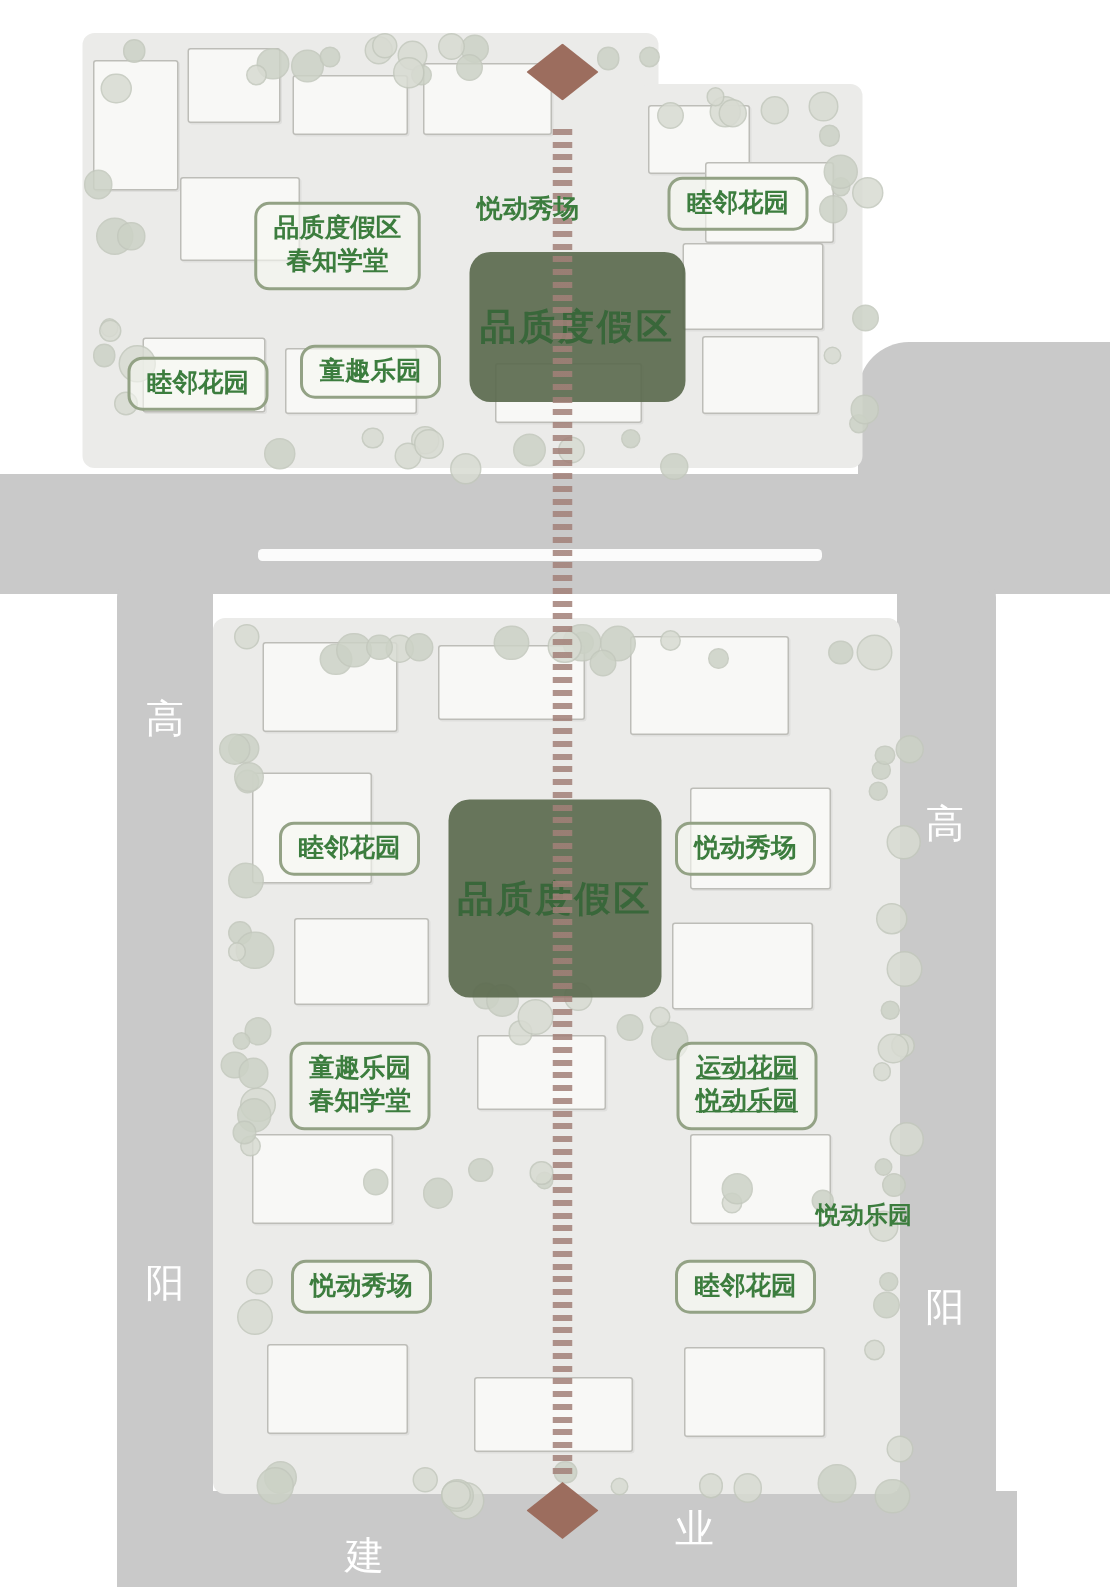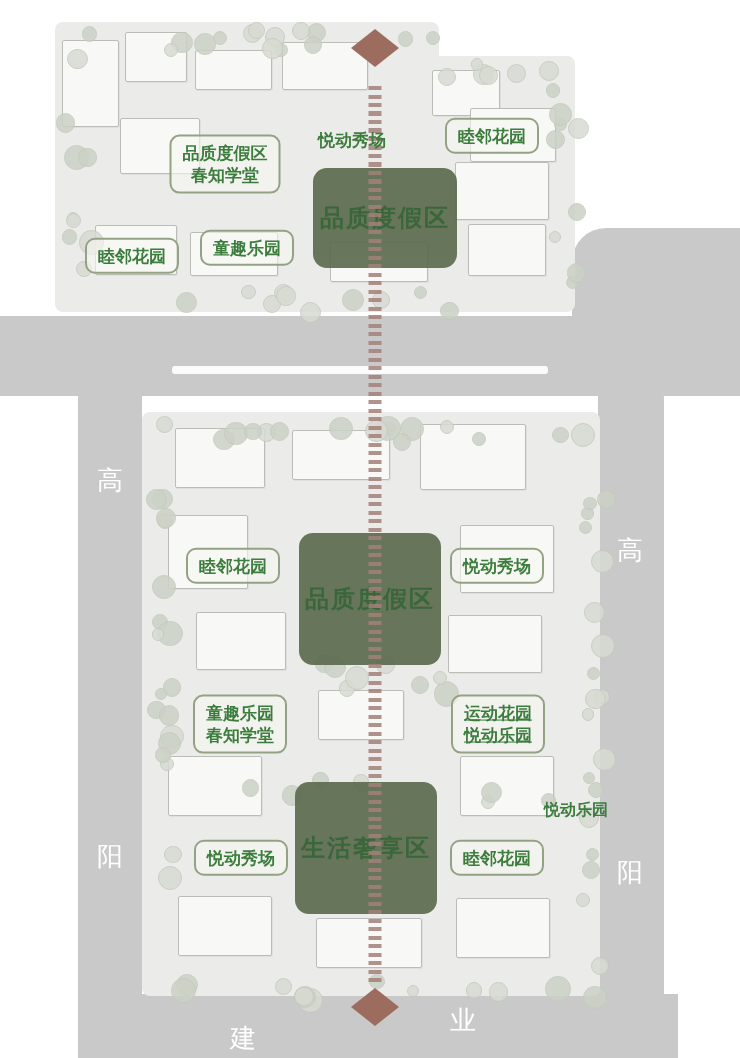--- a/index.html
+++ b/index.html
@@ -206,23 +206,20 @@
     </div>
 
   <div class="road-marking" style="left:172px;top:366px;width:376px;height:8px;"></div>
 
   <div class="major-zone ctr" style="left:385px;top:218px;width:144px;height:100px;">
     <span>品质度假区</span>
   </div>
   <div class="major-zone ctr" style="left:370px;top:599px;width:142px;height:132px;">
     <span>品质度假区</span>
   </div>
-  <div class="major-zone ctr" style="left:366px;top:848px;width:142px;height:132px;">
-    <span>生活奢享区</span>
-  </div>
 
   <div class="axis-line"></div>
   <div class="axis-diamond ctr" style="left:375px;top:48px;"></div>
   <div class="axis-diamond ctr" style="left:375px;top:1007px;"></div>
 
   <div class="minor-label ctr" style="left:225px;top:164px;">
     <span>品质度假区</span>
     <span>春知学堂</span>
   </div>
   <div class="minor-label no-box ctr" style="left:352px;top:140px;">

